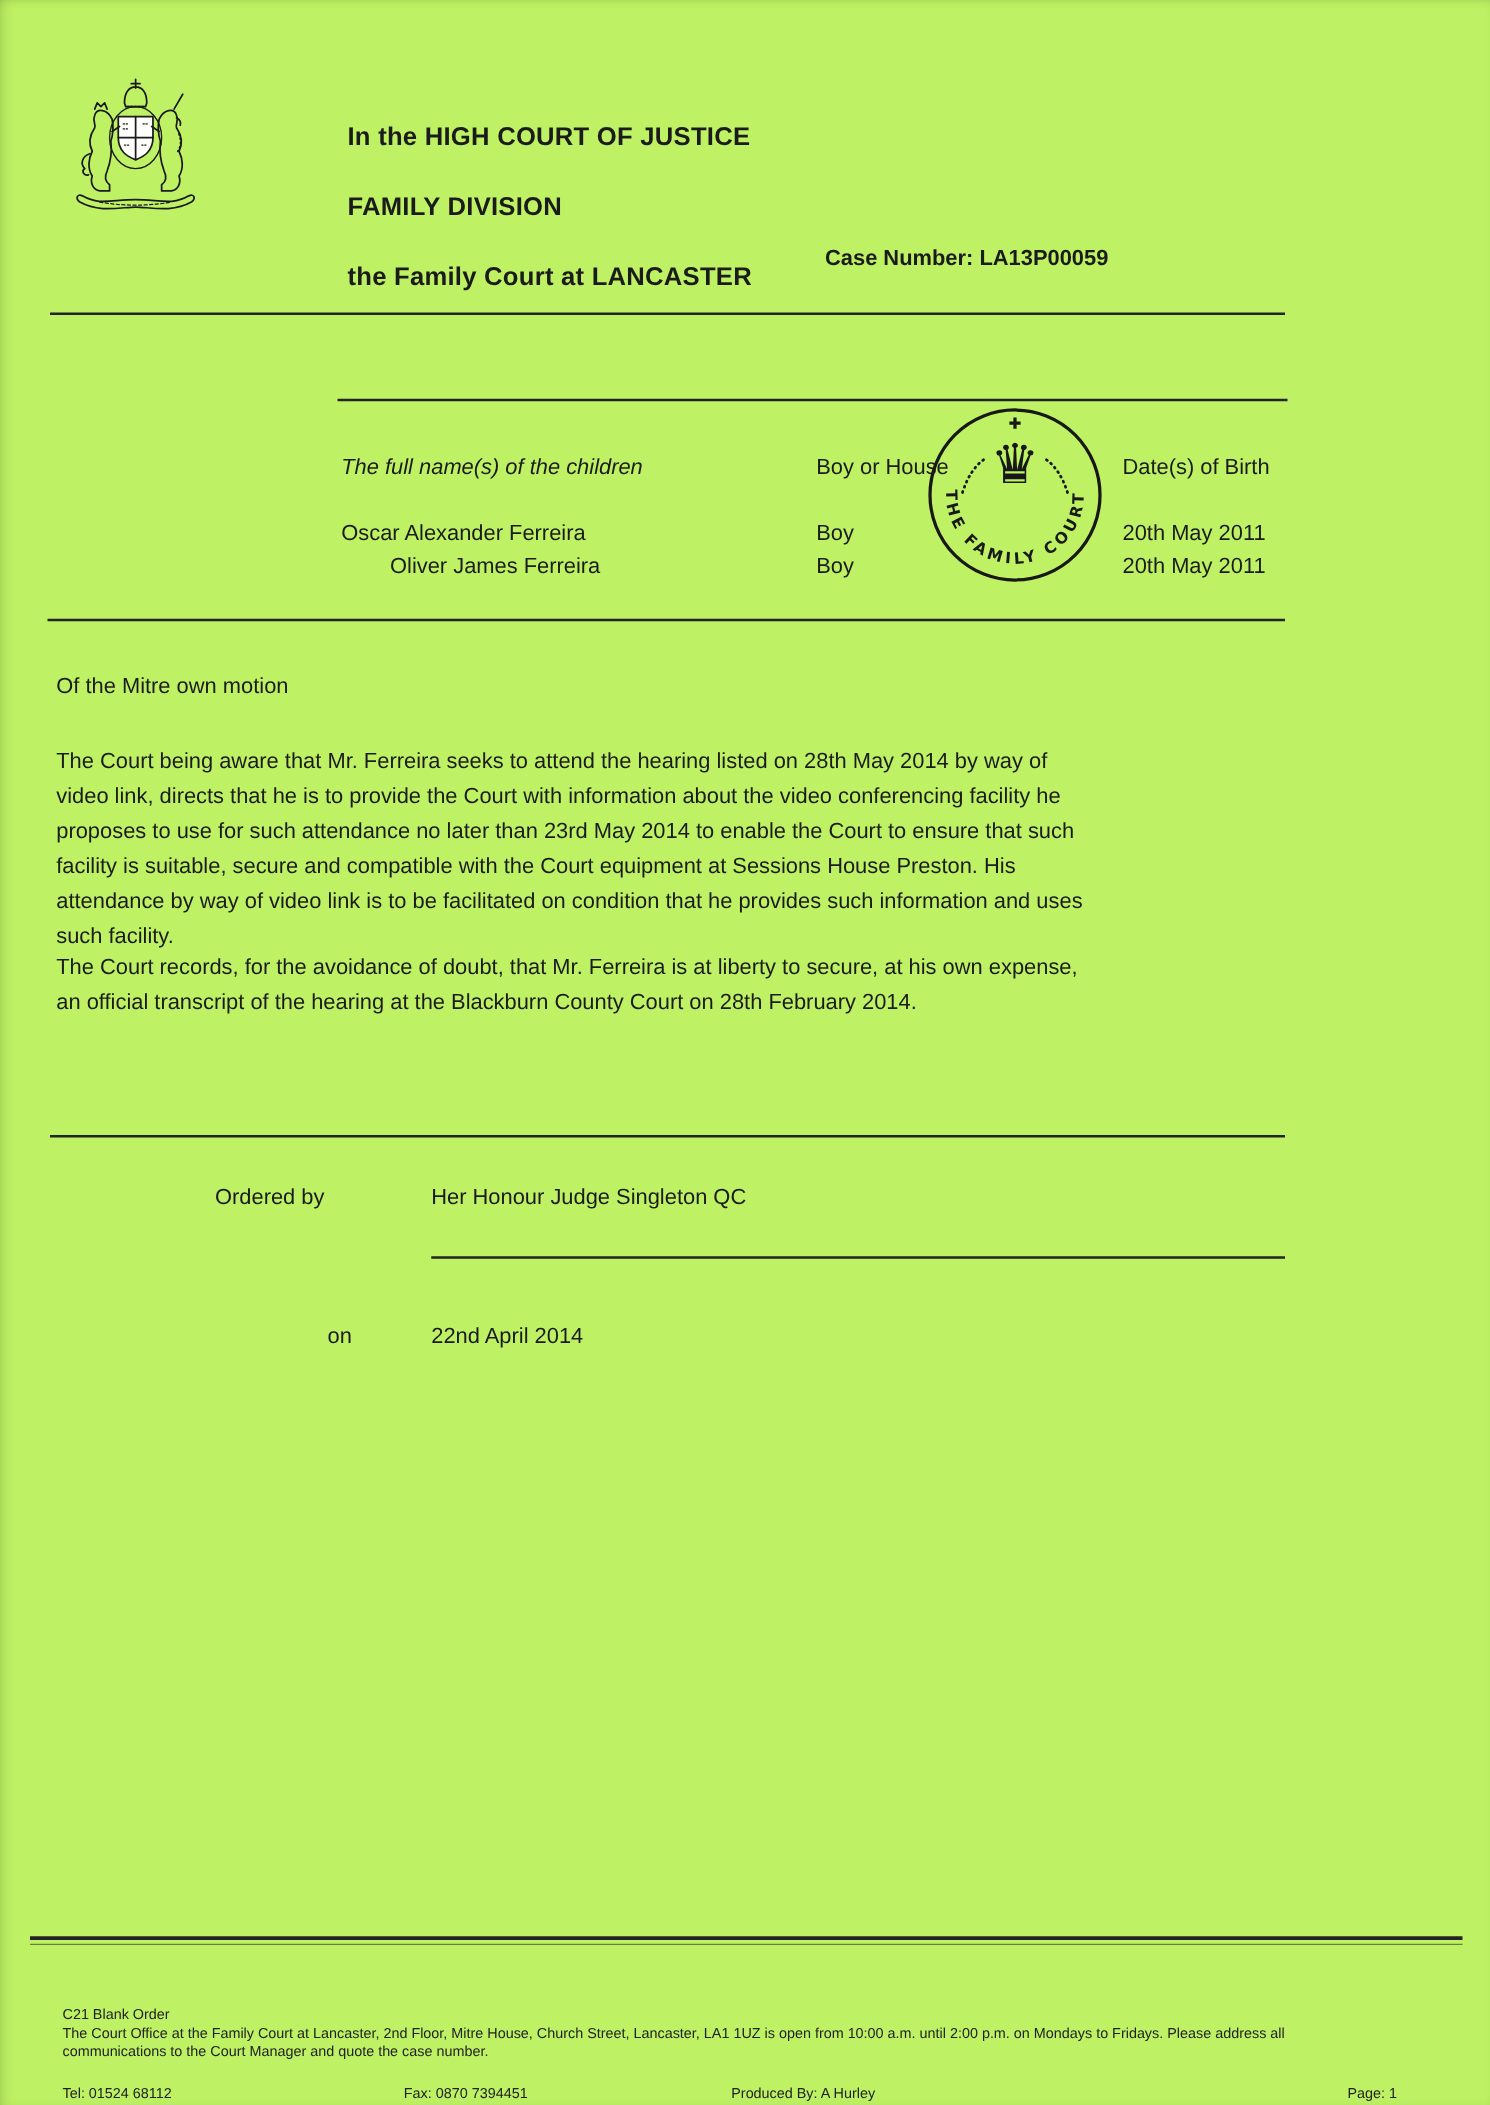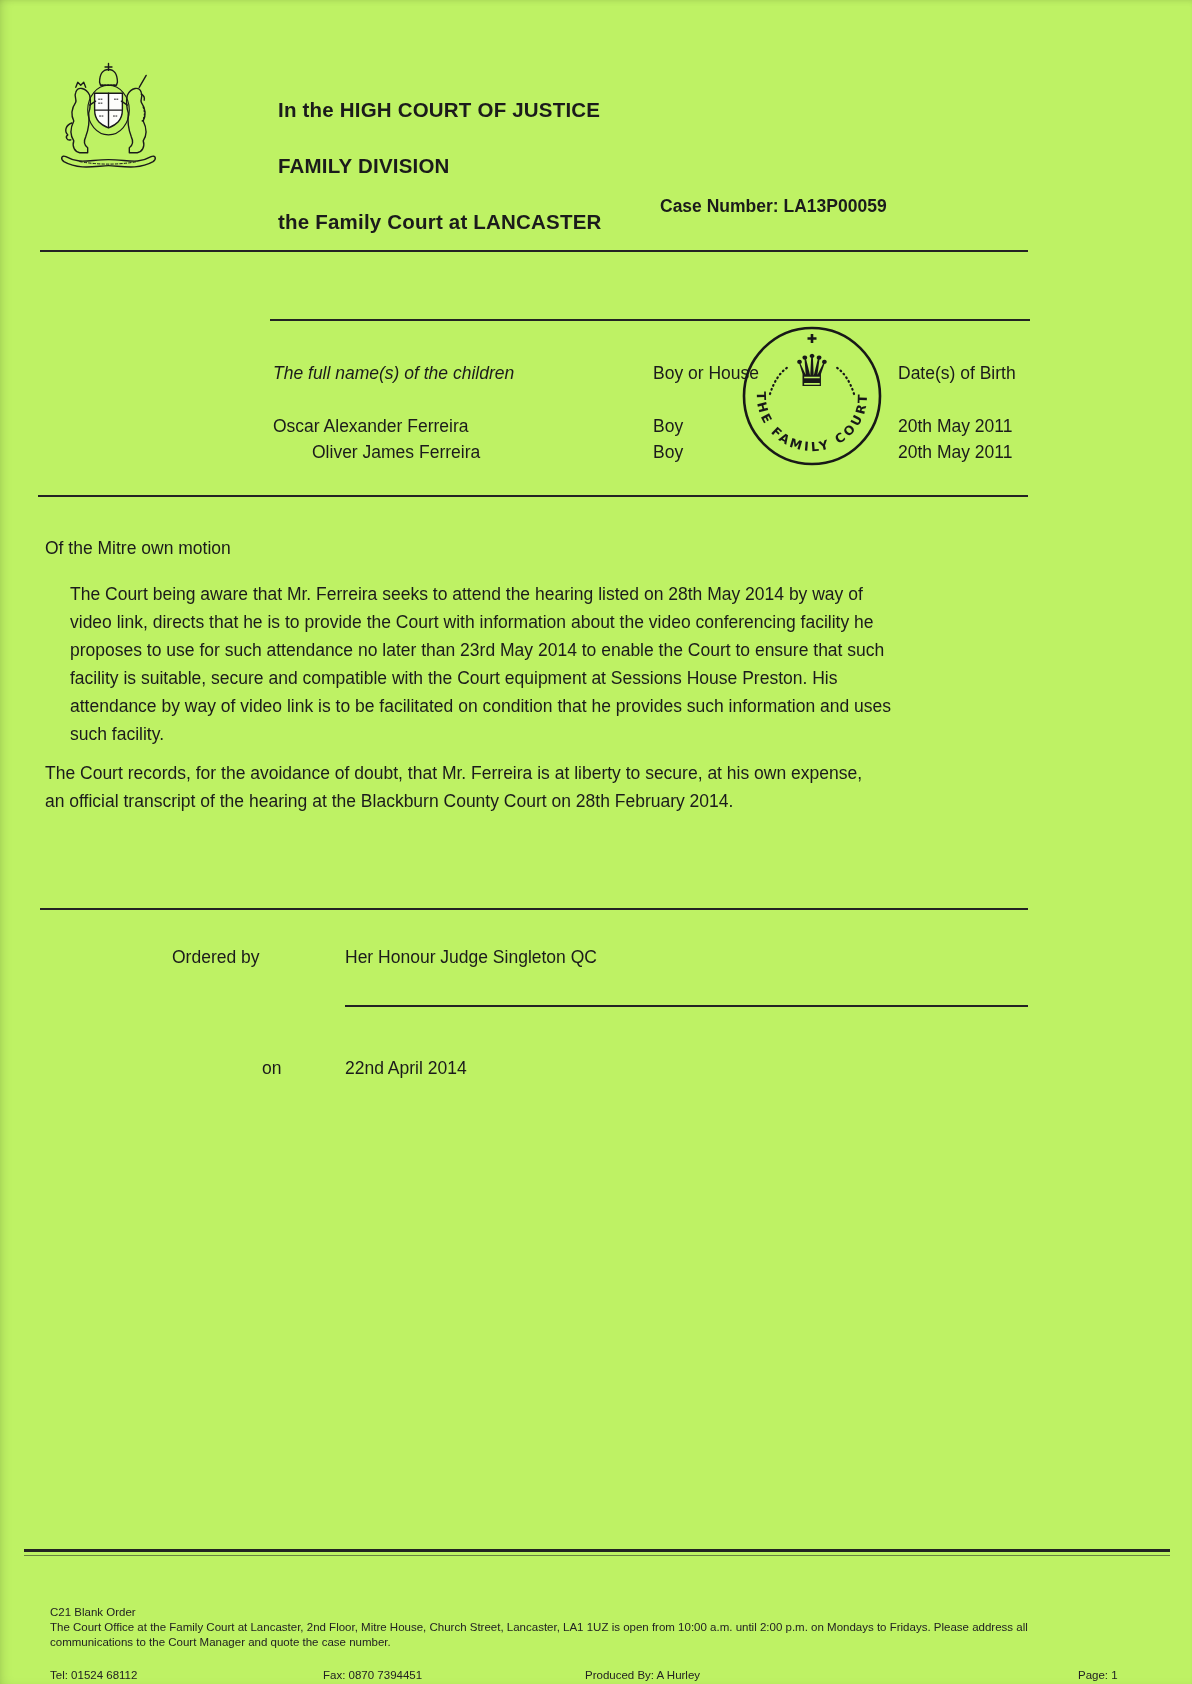--- a/index.html
+++ b/index.html
@@ -102,21 +102,21 @@
       <text font-size="12.5" fill="#181818" letter-spacing="3" font-weight="bold" font-family="DejaVu Sans, sans-serif">
         <textPath href="#stamp-arc" startOffset="50%" text-anchor="middle">THE FAMILY COURT</textPath>
       </text>
     </svg>
   </div>
 
   <div class="rule" style="left:38px; top:495px; width:990px;"></div>
 
   <div class="abs body-txt" style="left:45px; top:534px;">Of the Mitre own motion</div>
 
-  <div class="abs body-txt prewrap" style="left:45px; top:580px; width:1040px;margin-left:25px;">The Court being aware that Mr. Ferreira seeks to attend the hearing listed on 28th May 2014 by way of
+  <div class="abs body-txt prewrap" style="left:45px; top:594px; width:1040px;">The Court being aware that Mr. Ferreira seeks to attend the hearing listed on 28th May 2014 by way of
 video link, directs that he is to provide the Court with information about the video conferencing facility he
 proposes to use for such attendance no later than 23rd May 2014 to enable the Court to ensure that such
 facility is suitable, secure and compatible with the Court equipment at Sessions House Preston. His
 attendance by way of video link is to be facilitated on condition that he provides such information and uses
 such facility.</div>
 
   <div class="abs body-txt prewrap" style="left:45px; top:759px; width:1040px;">The Court records, for the avoidance of doubt, that Mr. Ferreira is at liberty to secure, at his own expense,
 an official transcript of the hearing at the Blackburn County Court on 28th February 2014.</div>
 
   <div class="rule" style="left:40px; top:908px; width:988px;"></div>

